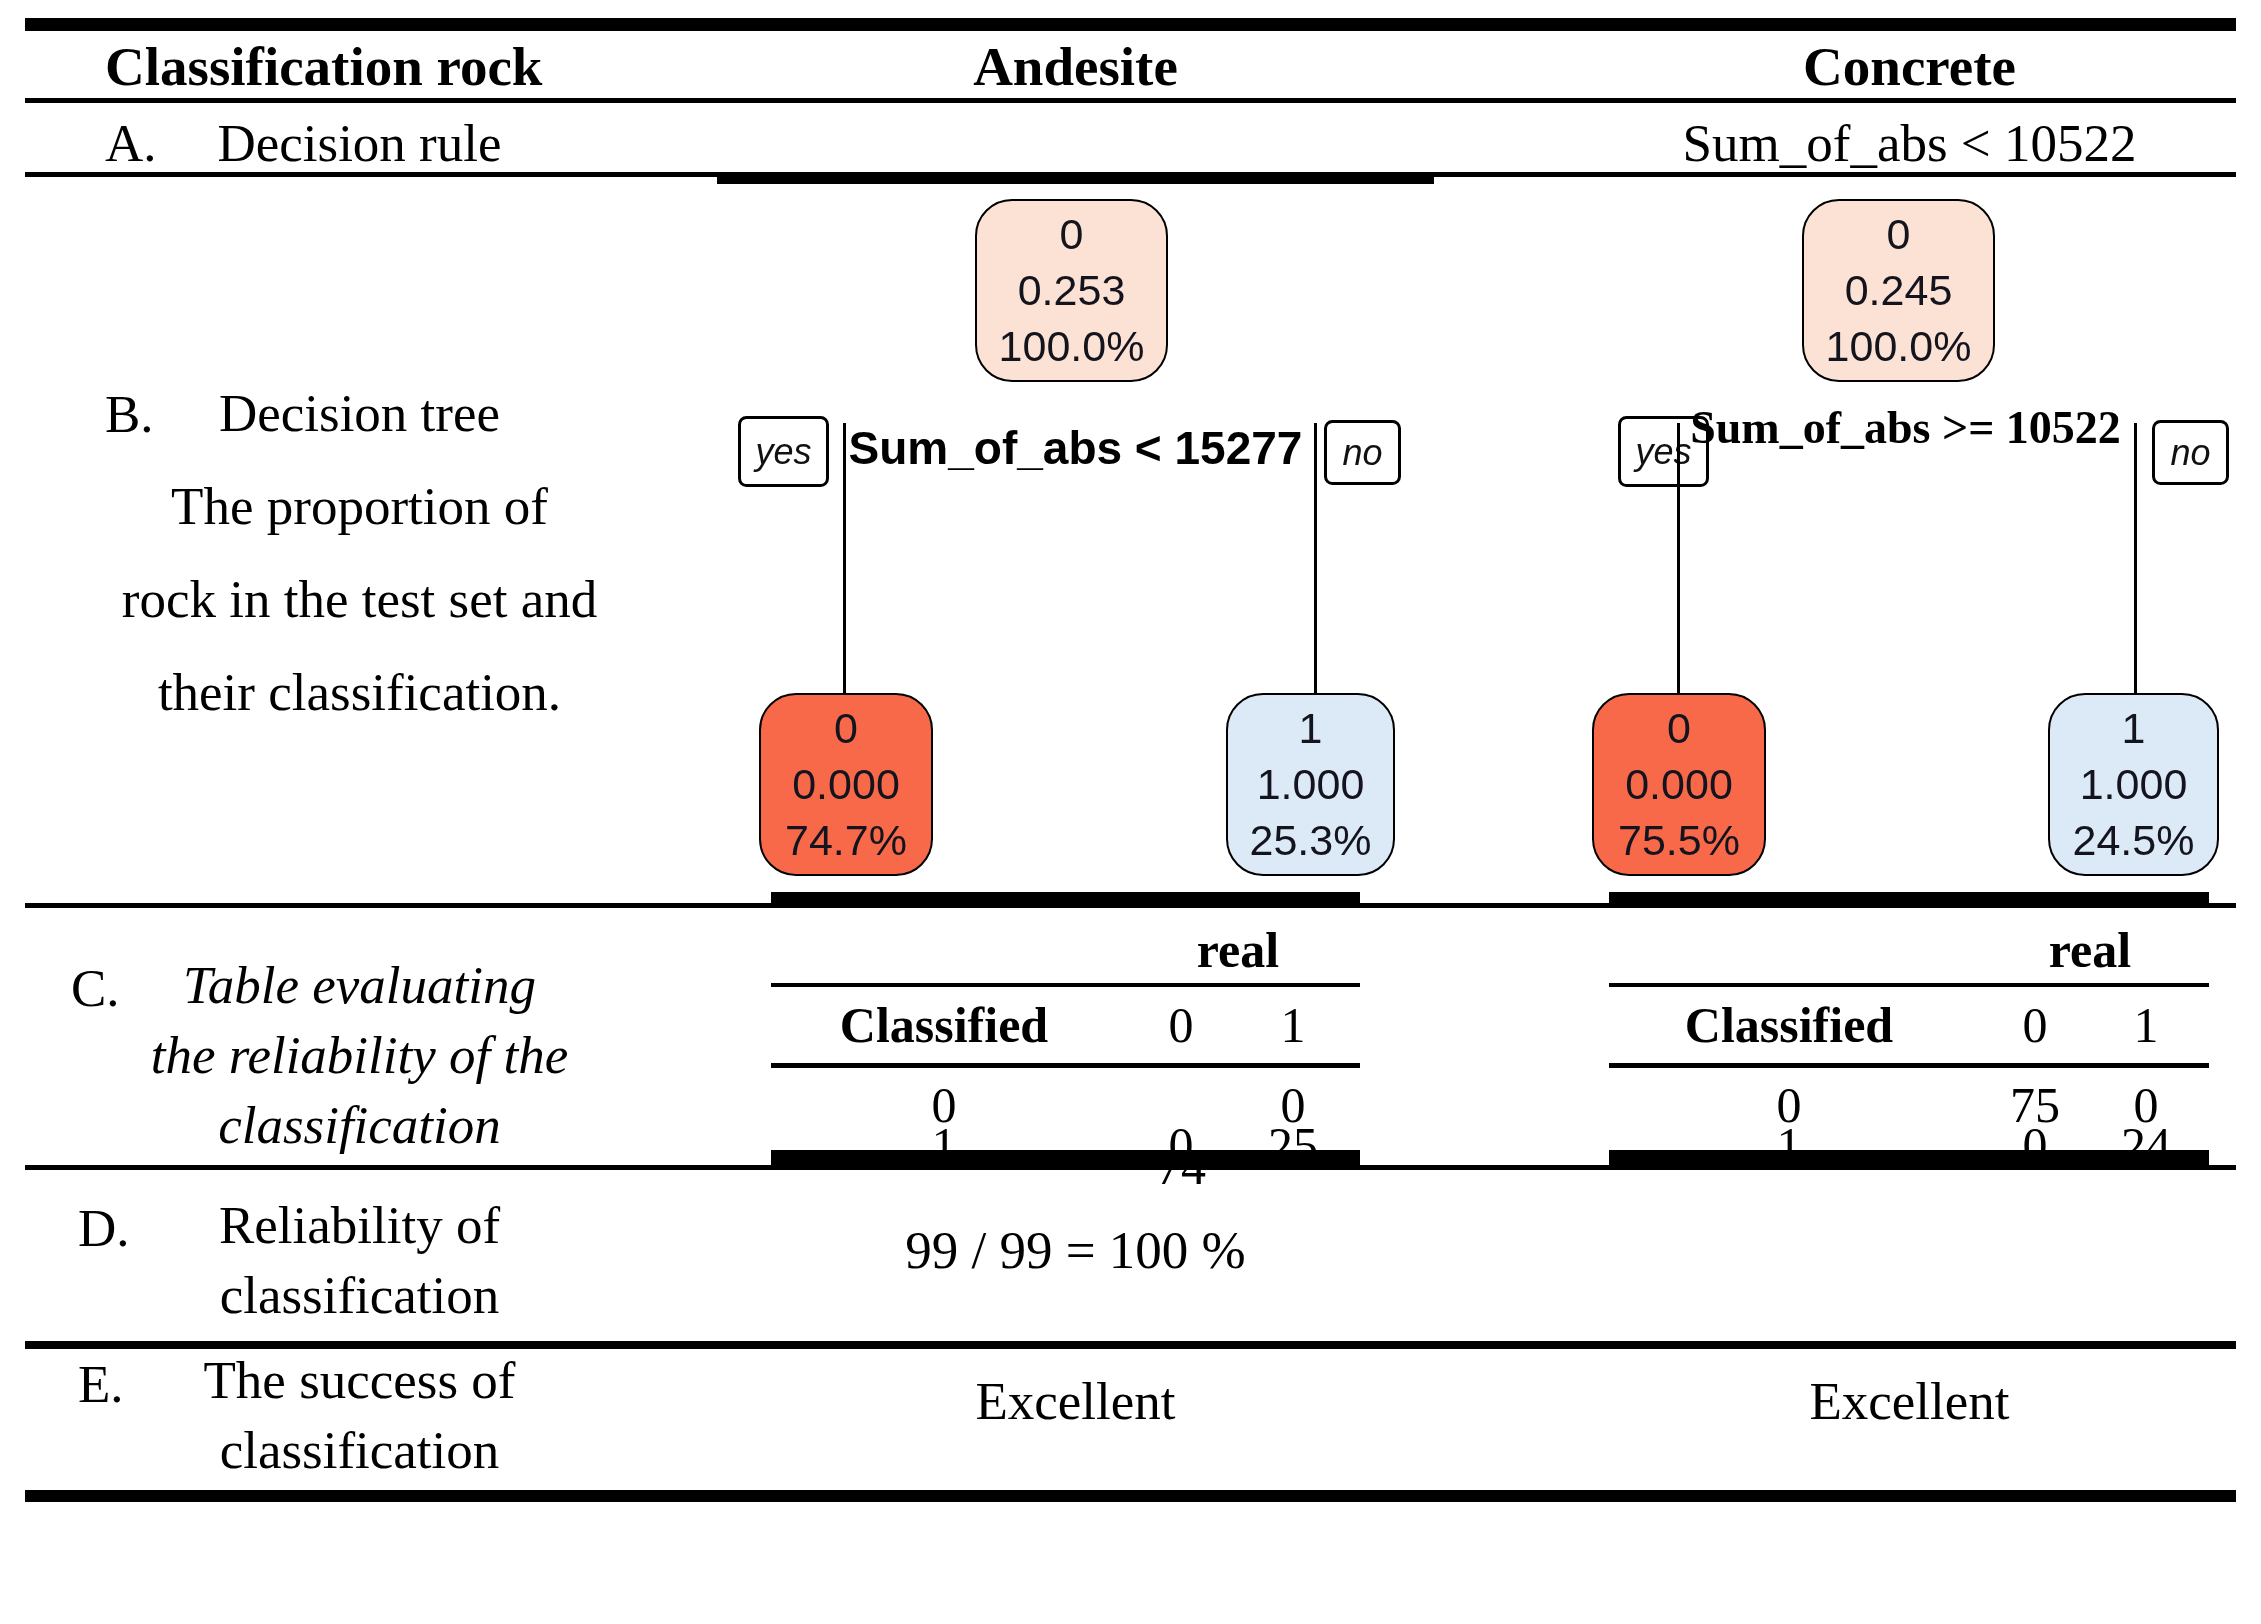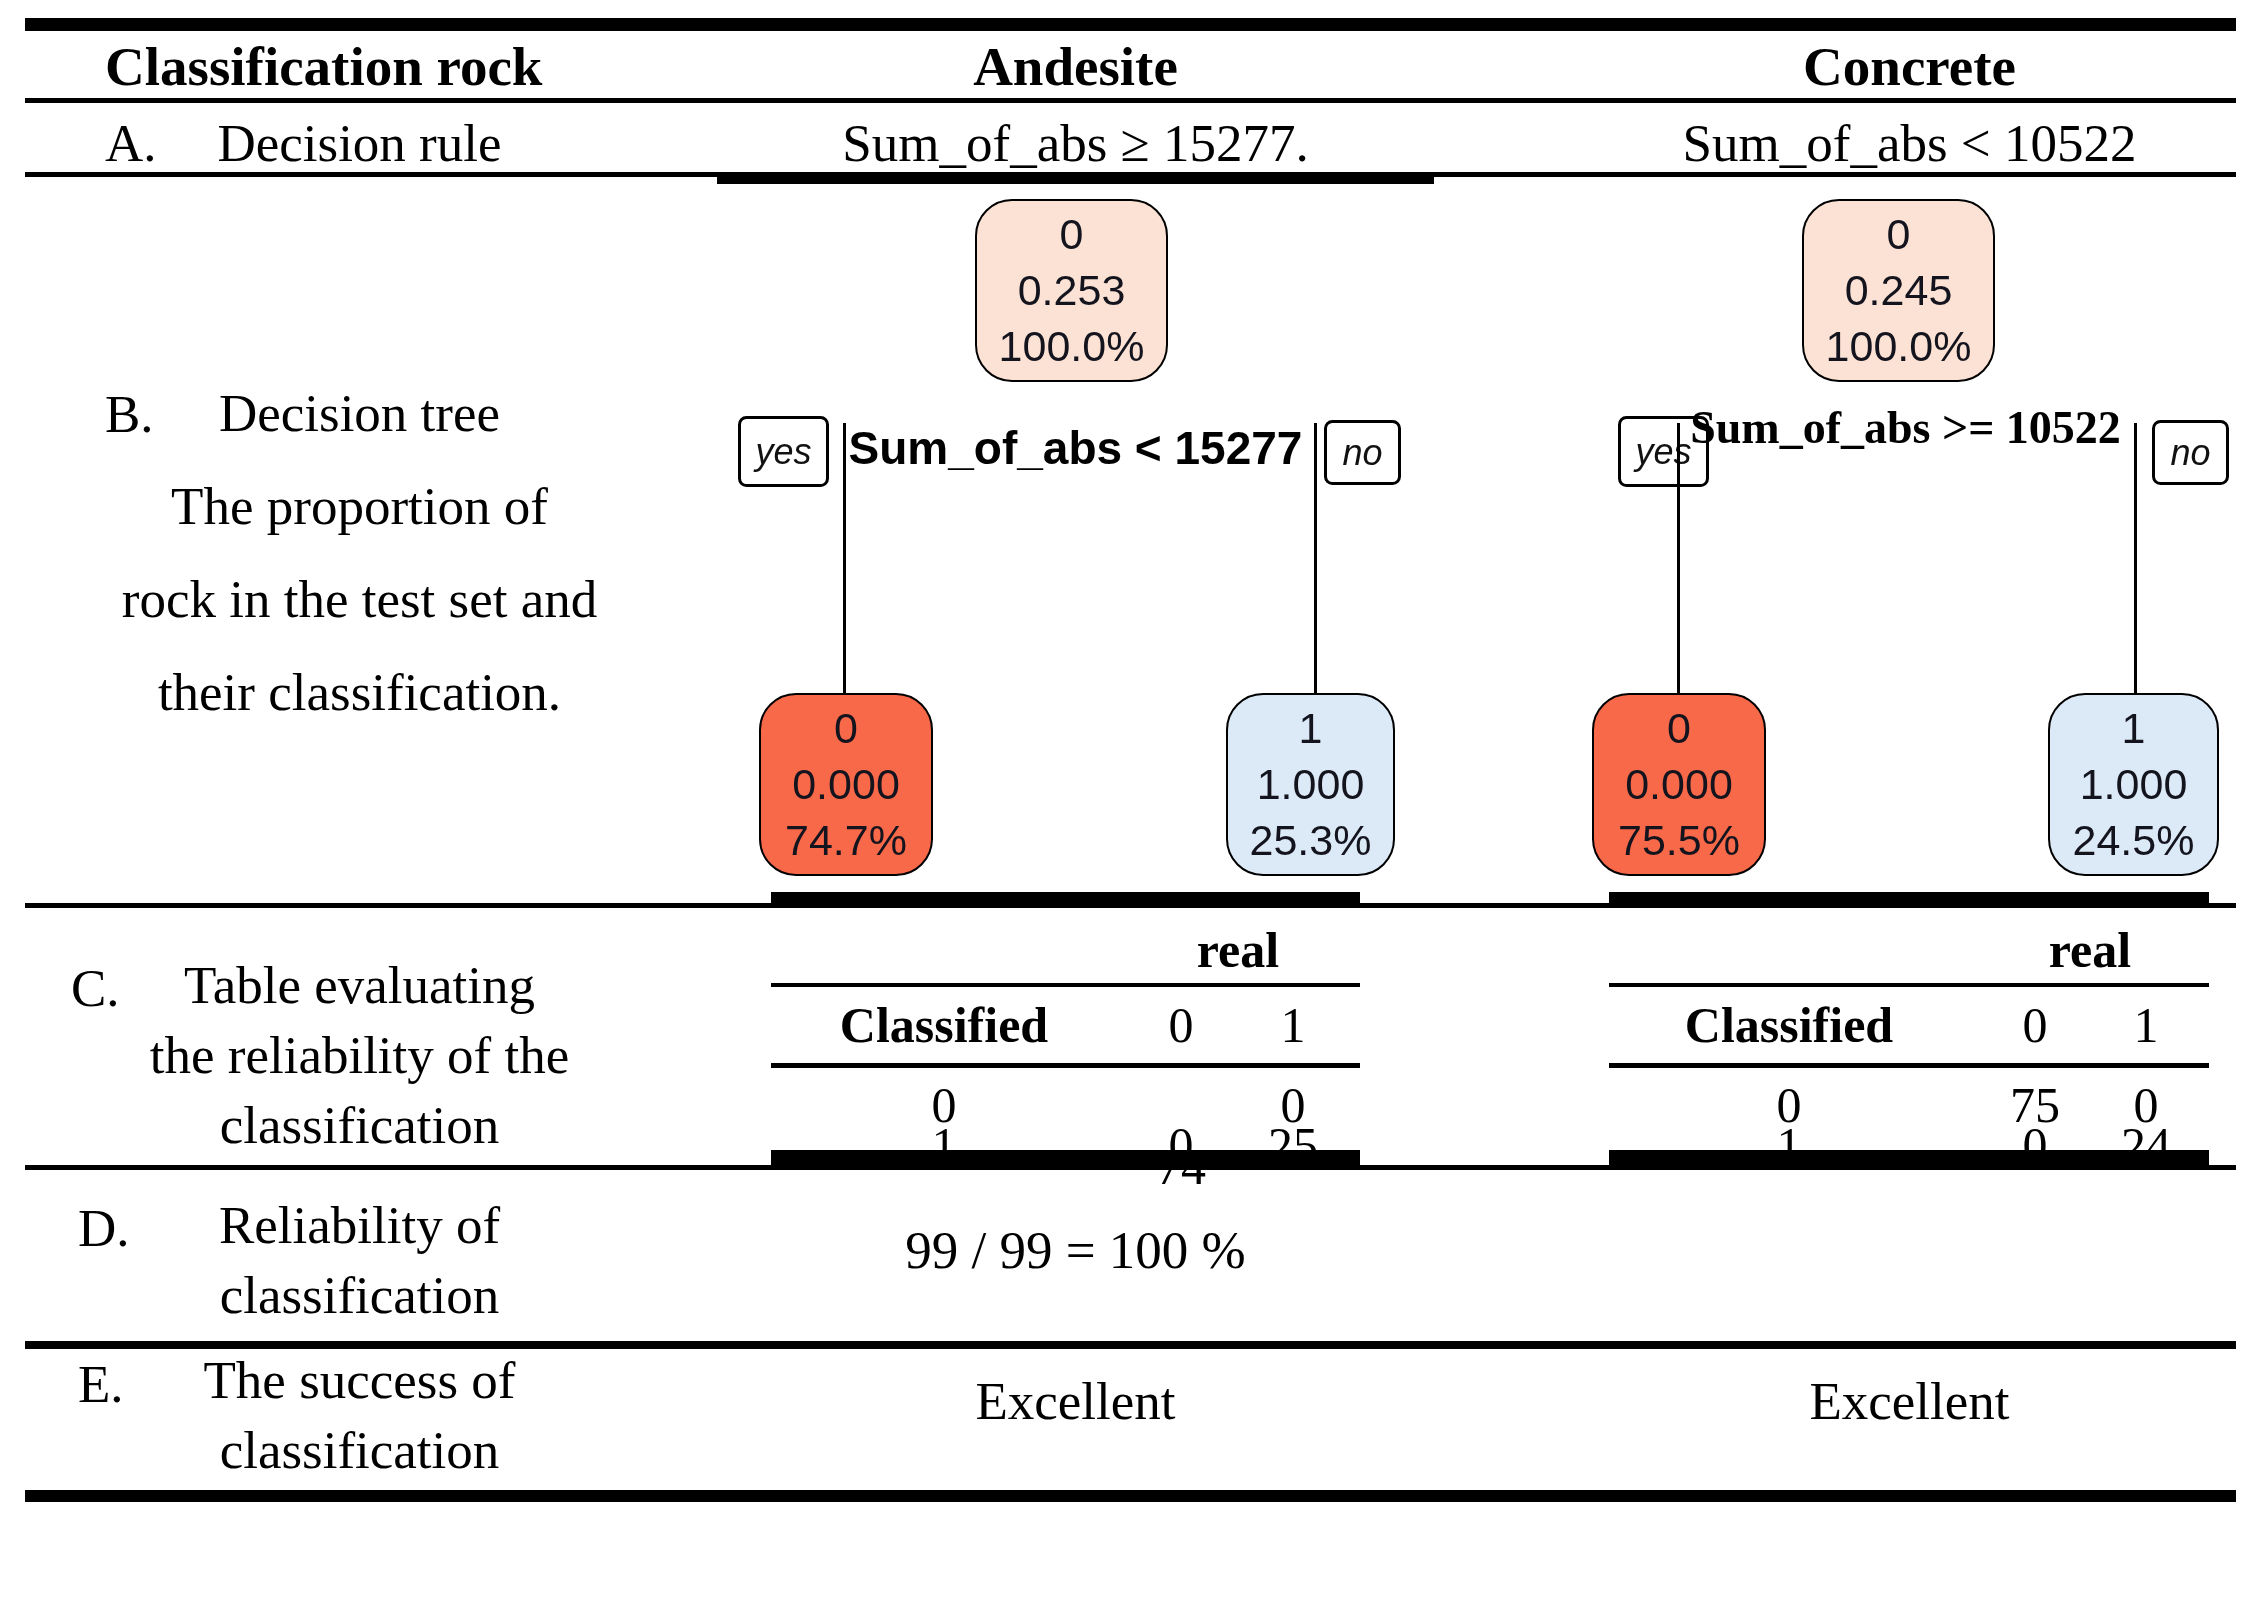--- a/index.html
+++ b/index.html
@@ -44,21 +44,20 @@
   <div class="rule" style="left:1609px;width:600px;top:1150px;height:15.6px;"></div>
   <div class="rule" style="left:25px;right:25px;top:1341px;height:7.8px;"></div>
   <div class="rule" style="left:25px;right:25px;top:1490px;height:12px;"></div>
 
   <div class="abs serif bold t-head" style="left:105px;top:37px;">Classification rock</div>
   <div class="abs serif bold t-head center" style="left:719px;width:713px;top:37px;">Andesite</div>
   <div class="abs serif bold t-head center" style="left:1558px;width:703px;top:37px;">Concrete</div>
 
   <div class="idx serif" style="left:105px;top:113px;">A.</div>
   <div class="abs serif t-body center" style="left:36px;width:647px;top:113px;">Decision rule</div>
-  <div class="abs serif t-body center" style="left:719px;width:713px;top:113px;">Sum_of_abs ≥ 15277.</div>
   <div class="abs serif t-body center" style="left:1558px;width:703px;top:113px;">Sum_of_abs &lt; 10522</div>
 
   <div class="idx serif" style="left:105px;top:384px;">B.</div>
   <div class="lblock lb-b serif" style="left:36px;width:647px;top:367px;">
     <div>Decision tree</div>
     <div>The proportion of</div>
     <div>rock in the test set and</div>
     <div>their classification.</div>
   </div>
 
@@ -98,21 +97,21 @@
     <div>0.000</div>
     <div>75.5%</div>
   </div>
   <div class="node" style="left: 2048px; top: 693px; width: 171px; height: 183px; background-color: rgb(220, 233, 246);">
     <div>1</div>
     <div>1.000</div>
     <div>24.5%</div>
   </div>
 
   <div class="idx serif" style="left:71px;top:958px;">C.</div>
-  <div class="lblock lb-c serif" style="left:36px;width:647px;top:950px;">
+  <div class="lblock lb-c serif" style="left:36px;width:647px;top:950px;font-style:italic;">
     <div>Table evaluating</div>
     <div>the reliability of the</div>
     <div>classification</div>
   </div>
 
   <div class="mx serif bold" style="left:1115px;width:246px;top:923px;">real</div>
   <div class="rule" style="left:771px;width:589px;top:983px;height:4.2px;"></div>
   <div class="mx serif bold" style="left:785px;width:318px;top:998px;">Classified</div>
   <div class="mx serif" style="left:1130px;width:102px;top:998px;">0</div>
   <div class="mx serif" style="left:1242px;width:102px;top:998px;">1</div>

